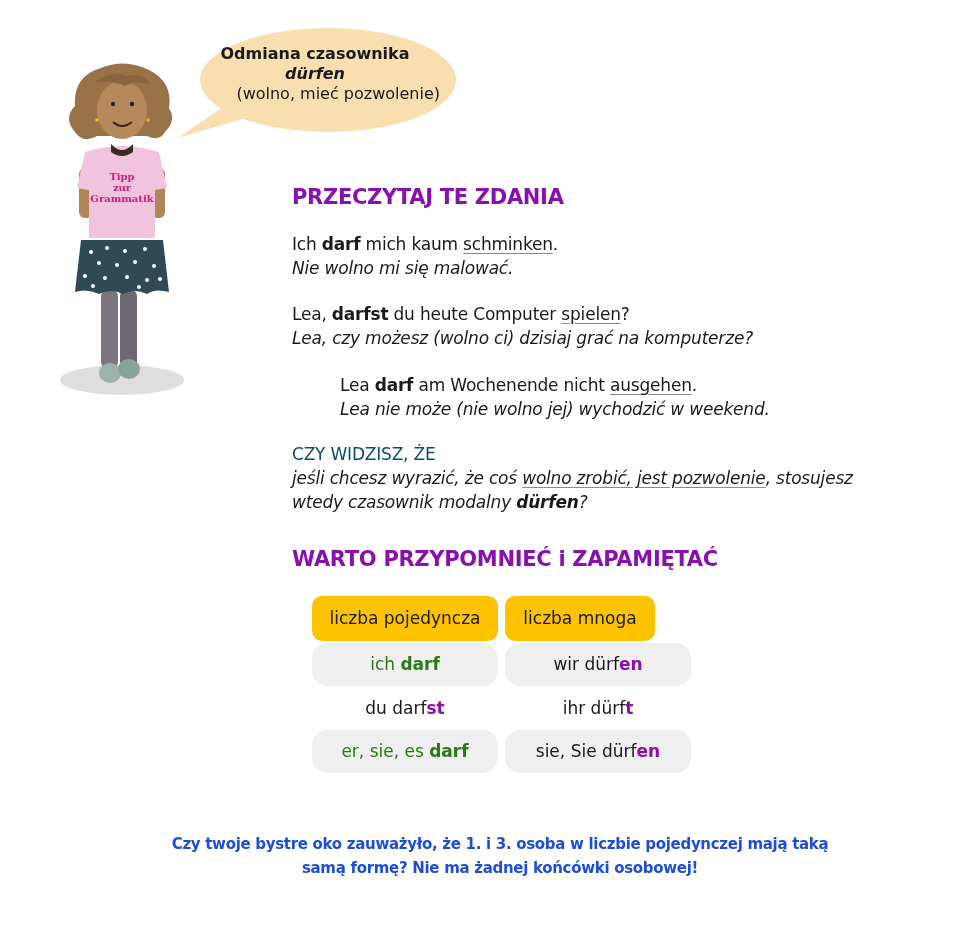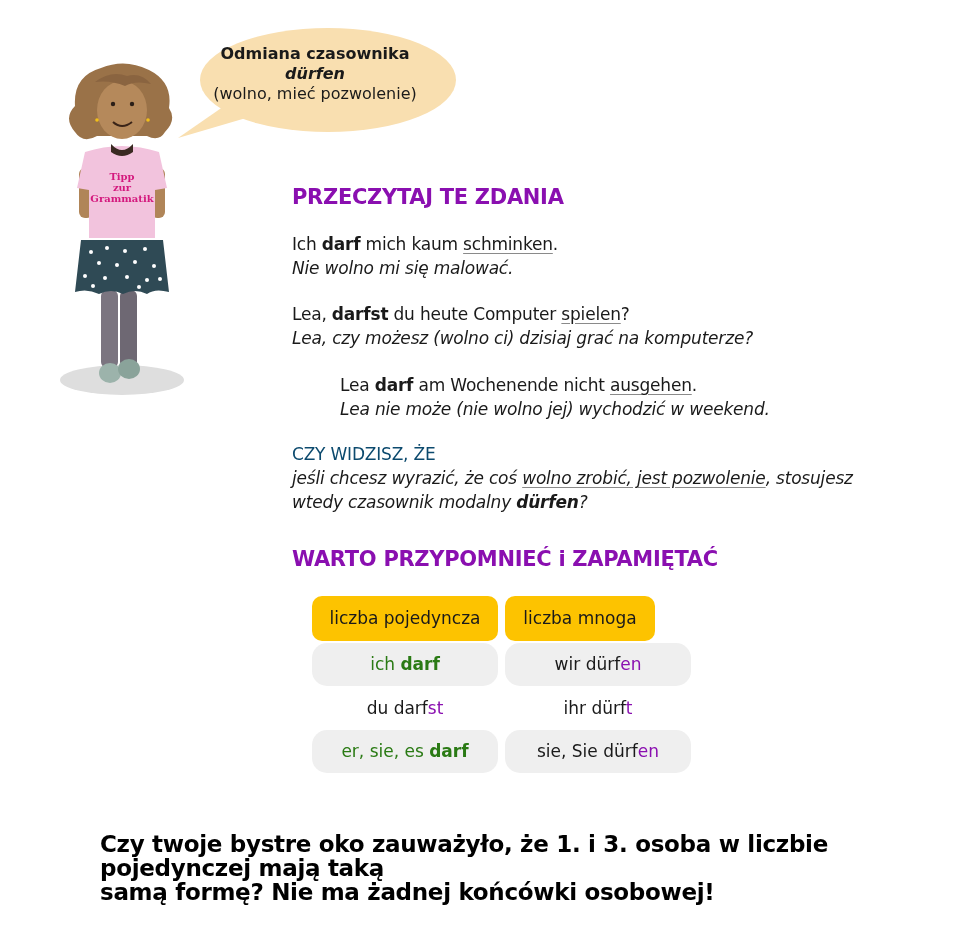--- a/index.html
+++ b/index.html
@@ -9,21 +9,21 @@
   
   .character { position: absolute; left: 55px; top: 60px; width: 135px; height: 340px; }
   .character svg { width: 135px; height: 340px; display: block; }
 
   
   .bubble { position: absolute; left: 150px; top: 22px; width: 320px; height: 118px; }
   .bubble svg { position: absolute; left: 0; top: 0; }
   .bubble-text { position: absolute; left: 40px; top: 22px; width: 250px; text-align: center; line-height: 20px; font-size: 16px; }
   .bubble-title { font-weight: bold; display: block; }
   .bubble-verb { font-weight: bold; font-style: italic; display: block; }
-  .bubble-meaning { display: block; }
+  .bubble-meaning { display: block; text-align: right; }
 
   
   .content { position: absolute; left: 292px; top: 185px; width: 600px; }
   .h-purple { color: #8a0fb0; font-weight: bold; font-size: 21px; letter-spacing: -0.3px; }
   .para { font-size: 17px; line-height: 24px; letter-spacing: -0.2px; }
   .para .b { font-weight: bold; }
   .para .u { text-decoration: underline; text-decoration-color: #8a8a8a; text-underline-offset: 3px; }
   .para .i { font-style: italic; }
 
   .s1 { position: absolute; top: 47px; }
@@ -40,24 +40,24 @@
   .th.c2 { left: 193px; width: 150px; }
   .cell { position: absolute; height: 43px; line-height: 43px; font-size: 17px; text-align: center; }
   .cell.c1 { left: 0; width: 186px; }
   .cell.c2 { left: 193px; width: 186px; }
   .cell.shade { background: #efefef; border-radius: 15px; }
   .r1 { top: 47px; }
   .r2 { top: 91px; }
   .r3 { top: 134px; }
   .green { color: #2a7a14; }
   .green .b { font-weight: bold; }
-  .purple { color: #8a0fb0; }
+  .purple { color: #8a0fb0; font-weight: bold; }
 
   
-  .note { position: absolute; left: 100px; top: 832px; width: 800px; text-align: left; color: #000000; font-weight: bold; font-size: 23px; line-height: 24px; letter-spacing: -0.3px; }
+  .note { position: absolute; left: 100px; top: 832px; width: 800px; text-align: center; color: #1d4ed8; font-weight: bold; font-size: 15px; line-height: 24px; letter-spacing: -0.3px; }
 </style>
 </head>
 <body>
 
 <div class="character">
   <svg viewBox="0 0 135 340">
 
     <ellipse cx="67" cy="320" rx="62" ry="15" fill="#dedede"></ellipse>
 
     <rect x="46" y="230" width="17" height="78" rx="6" fill="#7b7580"></rect>

